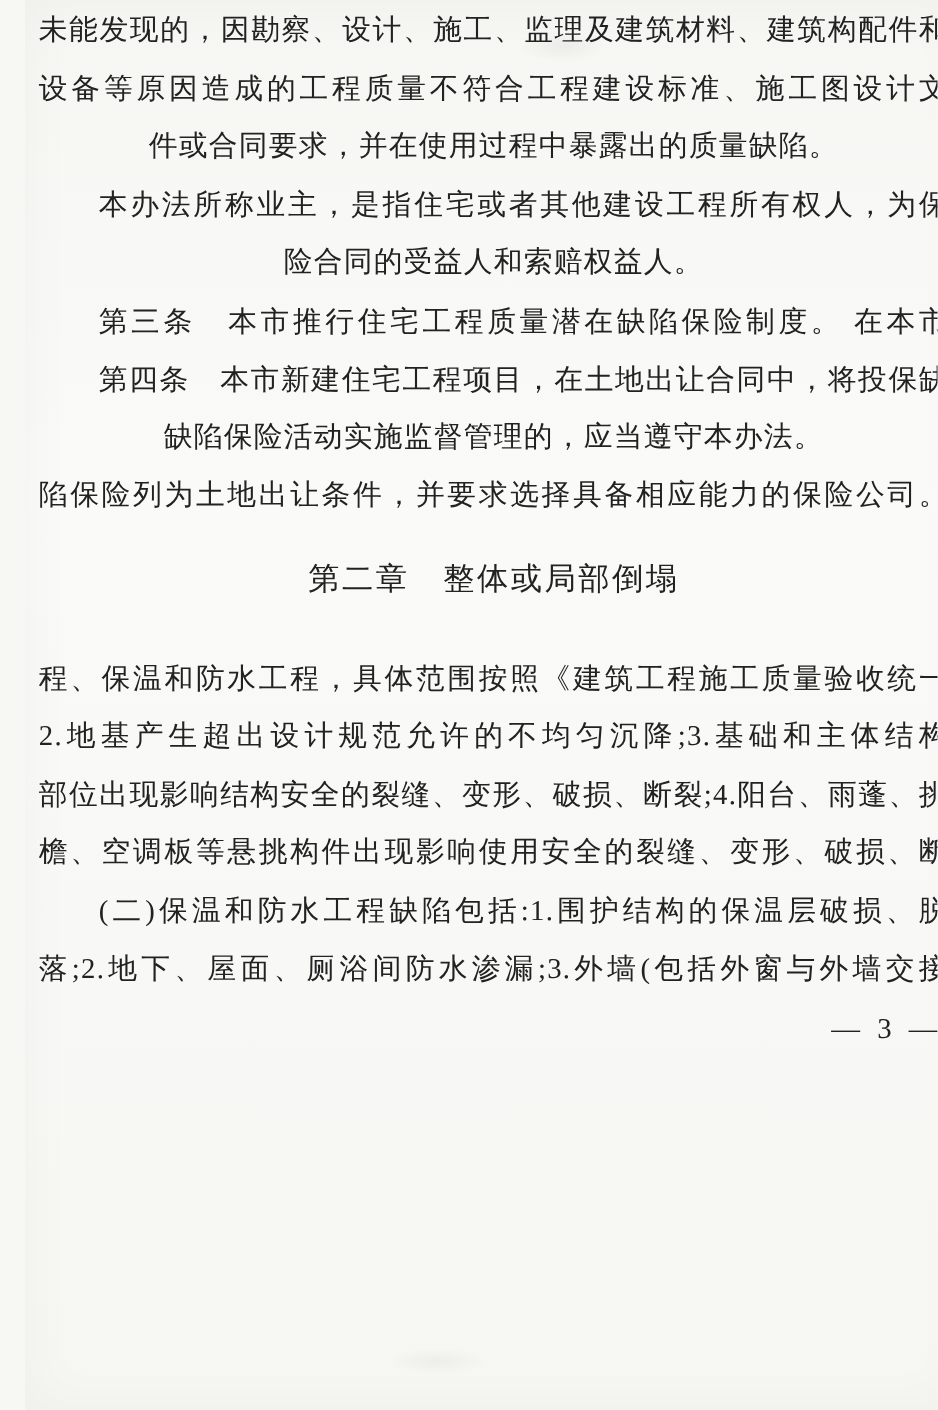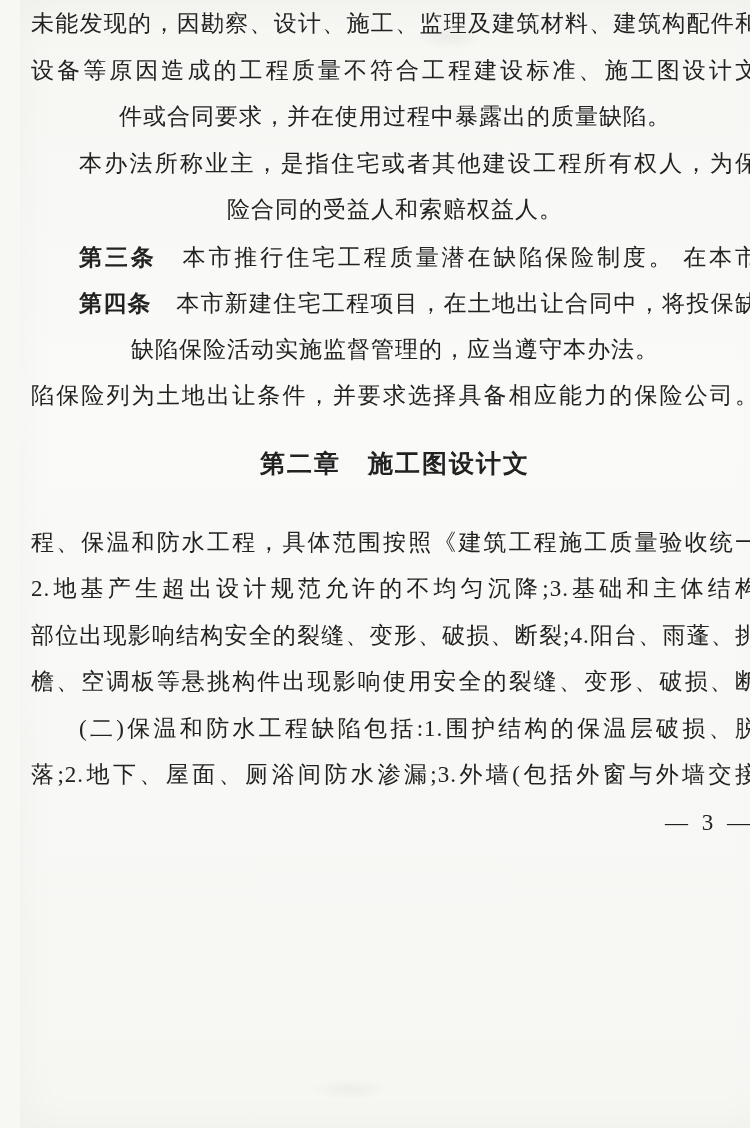--- a/index.html
+++ b/index.html
@@ -41,21 +41,21 @@
     text-align: justify;
     text-align-last: justify;
   }
   .line.noj {
     text-align: center;
   }
   .line.indent {
     text-indent: 48px;
   }
   .line .bold {
-    font-weight: 700;
+    font-weight: 400;
     font-family: "Liberation Sans", "DejaVu Sans", sans-serif;
   }
   .line.heading {
     text-align: center;
     text-align-last: center;
     font-weight: 700;
     font-family: "Liberation Sans", "DejaVu Sans", sans-serif;
     font-size: 25px;
     letter-spacing: 2px;
     margin-top: 20px;
@@ -104,21 +104,21 @@
 
   <div class="line body justify"><span>未能发现的，因勘察、设计、施工、监理及建筑材料、建筑构配件和</span></div>
       <div class="line body justify"><span>设备等原因造成的工程质量不符合工程建设标准、施工图设计文</span></div>
       <div class="line body noj"><span>件或合同要求，并在使用过程中暴露出的质量缺陷。</span></div>
       <div class="line body indent justify"><span>本办法所称业主，是指住宅或者其他建设工程所有权人，为保</span></div>
       <div class="line body noj"><span>险合同的受益人和索赔权益人。</span></div>
       <div class="line body indent justify"><span class="bold">第三条</span><span>　本市推行住宅工程质量潜在缺陷保险制度。 在本市</span></div>
       <div class="line body indent justify"><span class="bold">第四条</span><span>　本市新建住宅工程项目，在土地出让合同中，将投保缺</span></div>
       <div class="line body noj"><span>缺陷保险活动实施监督管理的，应当遵守本办法。</span></div>
       <div class="line body justify"><span>陷保险列为土地出让条件，并要求选择具备相应能力的保险公司。</span></div>
-      <div class="line heading"><span class="bold">第二章　施工图设计文</span></div>
+      <div class="line heading"><span class="bold">第二章　整体或局部倒塌</span></div>
       <div class="line body justify"><span>程、保温和防水工程，具体范围按照《建筑工程施工质量验收统一</span></div>
       <div class="line body justify"><span>2.地基产生超出设计规范允许的不均匀沉降;3.基础和主体结构</span></div>
       <div class="line body justify"><span>部位出现影响结构安全的裂缝、变形、破损、断裂;4.阳台、雨蓬、挑</span></div>
       <div class="line body justify"><span>檐、空调板等悬挑构件出现影响使用安全的裂缝、变形、破损、断</span></div>
       <div class="line body indent justify"><span>(二)保温和防水工程缺陷包括:1.围护结构的保温层破损、脱</span></div>
       <div class="line body justify"><span>落;2.地下、屋面、厕浴间防水渗漏;3.外墙(包括外窗与外墙交接</span></div>
       <div class="page-number">— 3 —</div>
     </div>
 </div>
 

